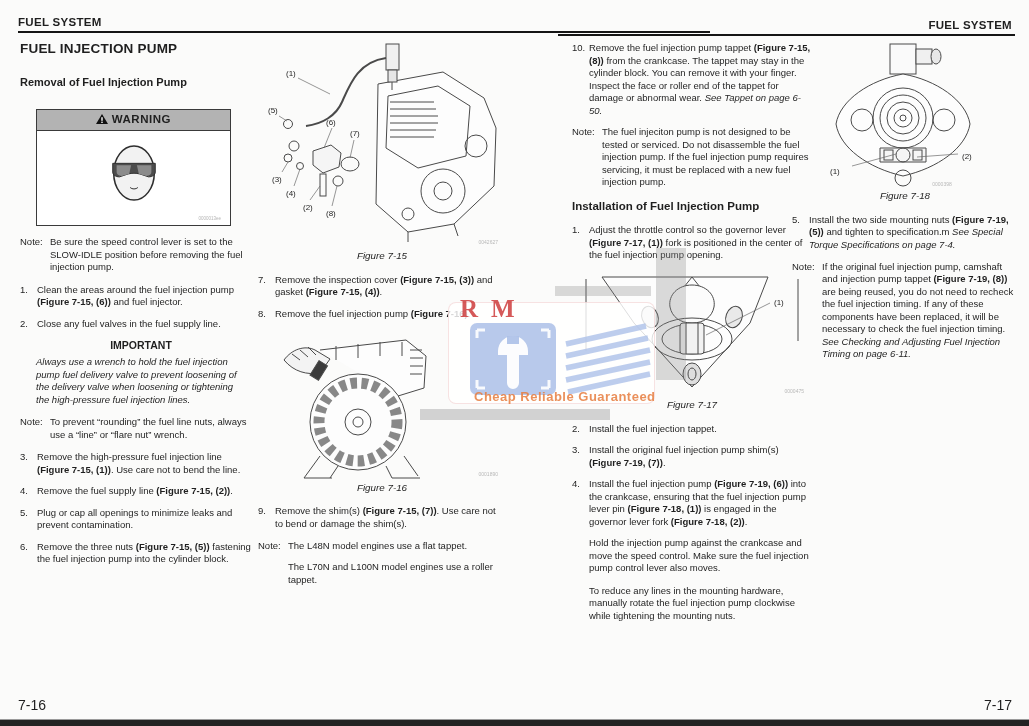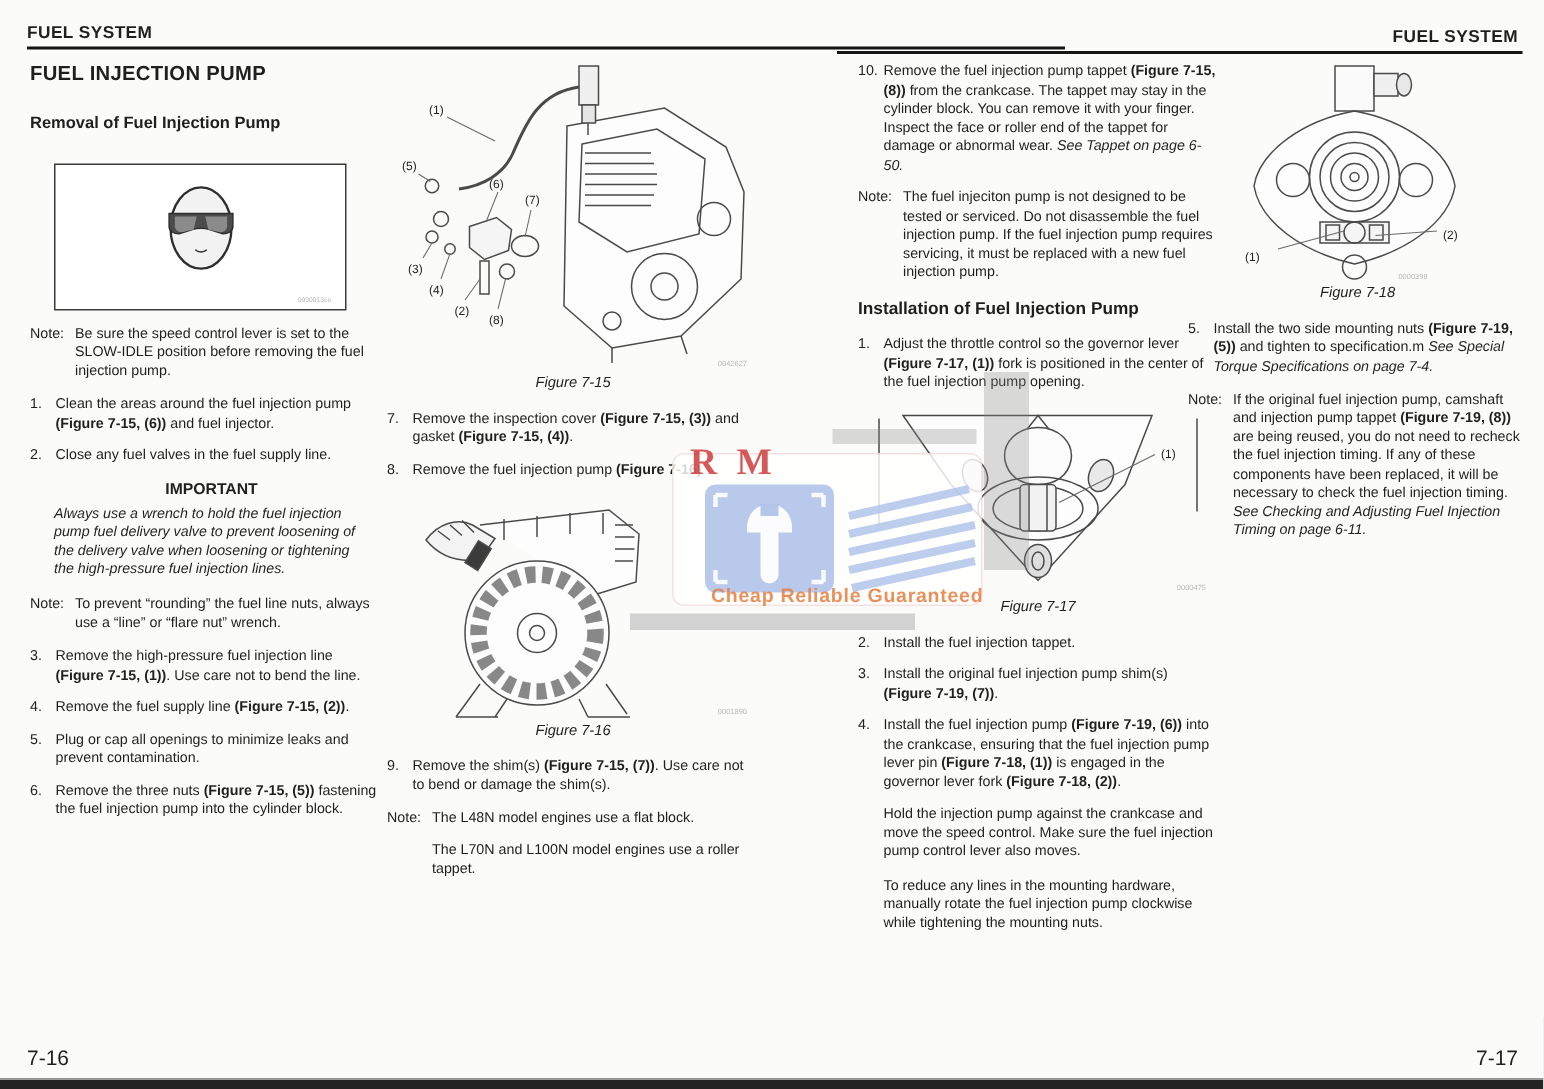--- a/index.html
+++ b/index.html
@@ -73,20 +73,28 @@
   <div class="hdr hdr-left">FUEL SYSTEM</div>
   <div class="rule rule-left"></div>
   <div class="hdr hdr-right">FUEL SYSTEM</div>
   <div class="rule rule-right"></div>
 
   <div class="col" id="l-col1">
     <h1>FUEL INJECTION PUMP</h1>
     <h2>Removal of Fuel Injection Pump</h2>
 
     <div class="warnbox">
+      <div class="whead">
+        <svg width="12" height="10" viewBox="0 0 12 10" style="vertical-align:-1px">
+          <path d="M6 0 L12 10 H0 Z" fill="#111"></path>
+          <rect x="5.3" y="3.2" width="1.4" height="3.6" fill="#fff"></rect>
+          <rect x="5.3" y="7.6" width="1.4" height="1.4" fill="#fff"></rect>
+        </svg>
+        <span>WARNING</span>
+      </div>
       <div class="wbody">
         <div class="face">
           <svg width="58" height="64" viewBox="0 0 60 66">
             <ellipse cx="30" cy="33" rx="21" ry="28" fill="#f2f2f2" stroke="#2e2e2e" stroke-width="1.6"></ellipse>
             <path d="M8 23 h44 v9 c0 3 -3 5 -7 5 l-9 -3 c-4 -1 -8 -1 -12 0 l-9 3 c-4 0 -7 -2 -7 -5 z" fill="#4c4c4c" stroke="#2e2e2e"></path>
             <path d="M12 25 h15 l-2 9 -8 2 c-3 0 -5 -2 -5 -4 z" fill="#8b8b8b"></path>
             <path d="M48 25 h-15 l2 9 8 2 c3 0 5 -2 5 -4 z" fill="#8b8b8b"></path>
             <path d="M26 48 c2 2 6 2 8 0" stroke="#2e2e2e" fill="none"></path>
           </svg>
         </div>
@@ -214,21 +222,21 @@
     </div>
     <div class="caption">Figure 7-16</div>
 
     <div class="step">
       <span class="n">9.</span>
       <span class="t">Remove the shim(s) <b>(Figure 7-15, (7))</b>. Use care not to bend or damage the shim(s).</span>
     </div>
     <div class="note">
       <span class="n">Note:</span>
       <span class="t">
-        <p>The L48N model engines use a flat block.</p>
+        <p>The L48N model engines use a flat tappet.</p>
         <p>The L70N and L100N model engines use a roller tappet.</p>
       </span>
     </div>
   </div>
 
   <div class="col" id="r-col1">
     <div class="step">
       <span class="n">10.</span>
       <span class="t">Remove the fuel injection pump tappet <b>(Figure 7-15, (8))</b> from the crankcase. The tappet may stay in the cylinder block. You can remove it with your finger. Inspect the face or roller end of the tappet for damage or abnormal wear. <i>See Tappet on page 6-50.</i></span>
     </div>

